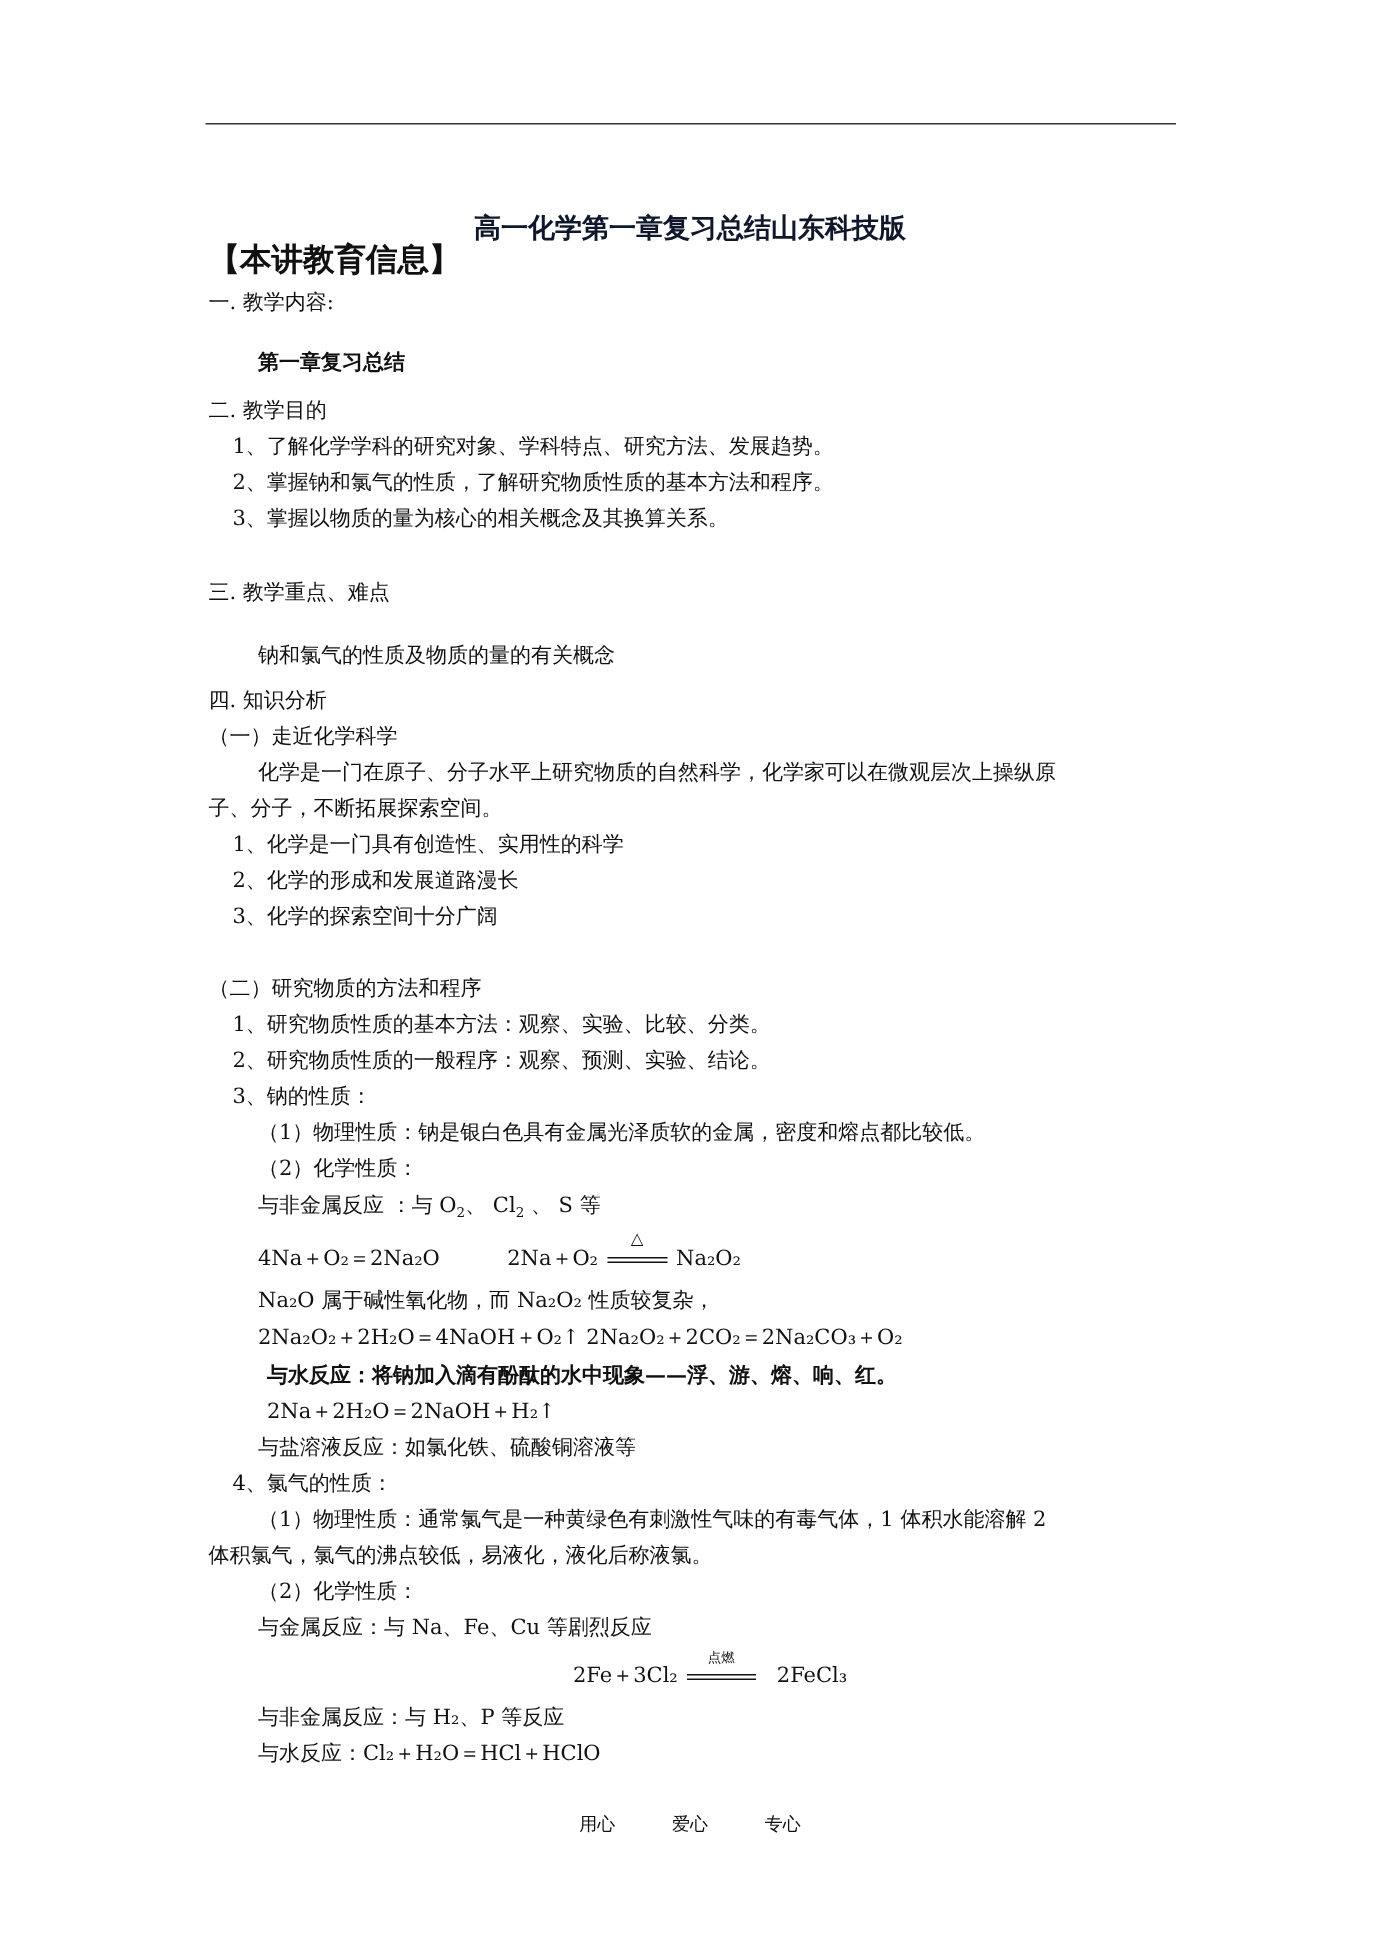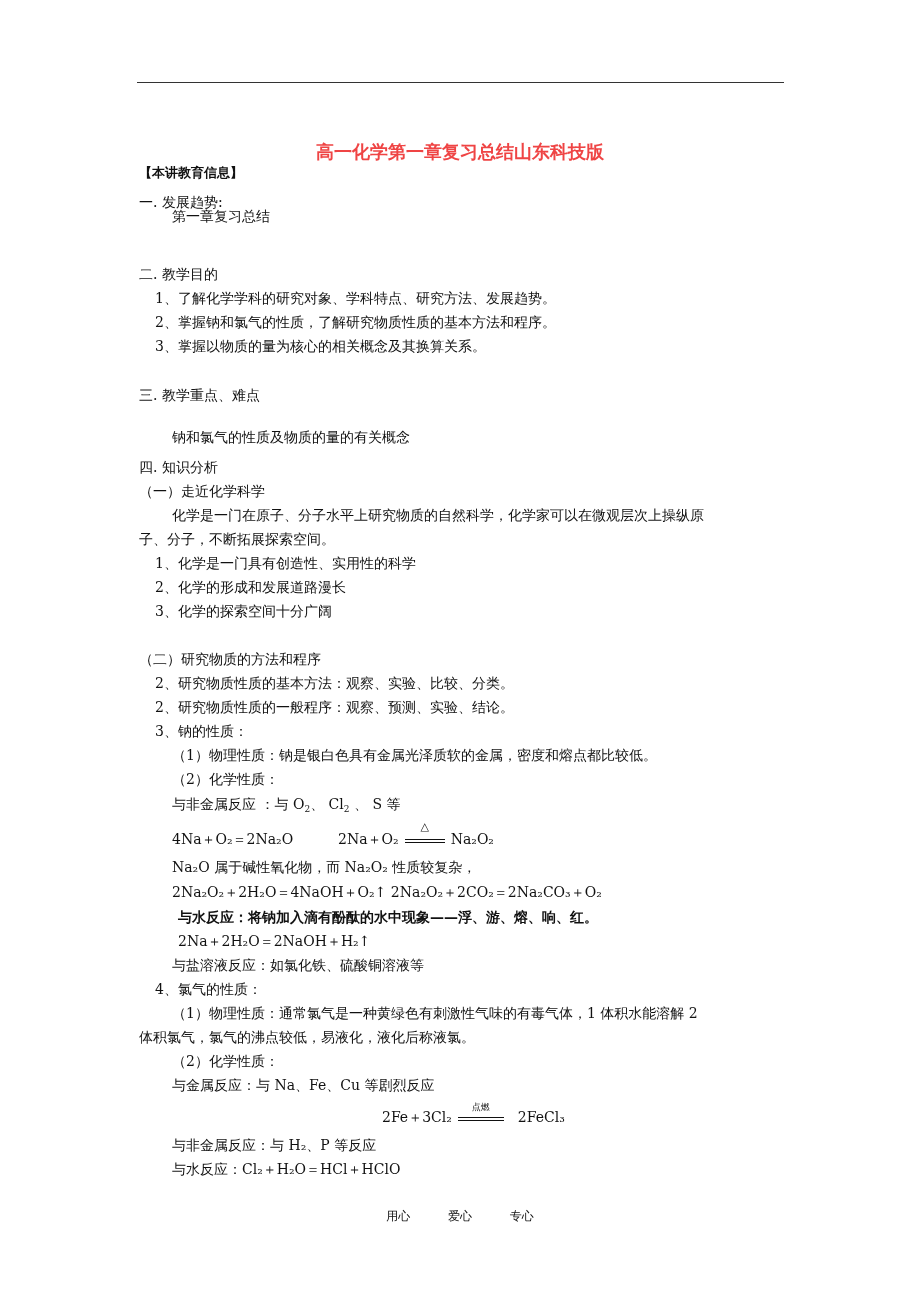--- a/index.html
+++ b/index.html
@@ -3,63 +3,63 @@
   <meta charset="utf-8">
   <style>
     html, body { margin: 0; padding: 0; background: #ffffff; }
     body { width: 920px; height: 1302px; position: relative; overflow: hidden;
            font-family: "DejaVu Serif", "Liberation Serif", serif; color: #111; }
     .rule { position: absolute; left: 137px; top: 82px; width: 647px; height: 0;
             border-top: 1.5px solid #333; }
     .line { position: absolute; font-size: 14px; line-height: 16px; white-space: nowrap; }
     .title { position: absolute; left: 0; width: 920px; top: 140px; text-align: center;
              font-family: "DejaVu Sans", "Liberation Sans", sans-serif;
-             color: #ef4444; font-size: 18px; font-weight: bold; }
-    .bold { font-family: "DejaVu Sans", "Liberation Sans", sans-serif; font-weight: bold; font-size: 13px; }
+             color: #0f172a; font-size: 18px; font-weight: bold; }
+    .bold { font-family: "DejaVu Sans", "Liberation Sans", sans-serif; font-weight: bold; font-size: 21px; }
     sub { font-size: 9px; vertical-align: -3px; line-height: 0; }
     .eq-over { position: relative; display: inline-block; width: 40px; height: 16px; margin: 0 6px; vertical-align: middle; }
     .eq-over .bar1, .eq-over .bar2 { position: absolute; left: 0; right: 0; height: 0; border-top: 1px solid #111; }
     .eq-over .bar1 { top: 7px; }
     .eq-over .bar2 { top: 10px; }
     .eq-over .cond { position: absolute; left: 0; right: 0; top: -11px; text-align: center; font-size: 11px; line-height: 12px; }
     .eq-over.wide { width: 46px; }
     .eq-over.wide .cond { font-size: 9px; top: -9px; }
     .footer { position: absolute; top: 1208px; left: 0; width: 920px; text-align: center; font-size: 12px; }
     .footer span { margin: 0 17px; }
   </style>
 </head>
 <body>
 
 <div>
   <div class="rule"></div>
 
   <div class="title">高一化学第一章复习总结山东科技版</div>
   <div class="line bold" style="left:139px;top:165px;">【本讲教育信息】</div>
 
-  <div class="line" style="left:139px;top:194px;">一. 发展趋势:</div>
-  <div class="line" style="left:172px;top:208px;">第一章复习总结</div>
+  <div class="line" style="left:139px;top:194px;">一. 教学内容:</div>
+  <div class="line" style="left:172px;top:234px;font-weight:bold;">第一章复习总结</div>
 
   <div class="line" style="left:139px;top:266px;">二. 教学目的</div>
   <div class="line" style="left:155px;top:290px;">1、了解化学学科的研究对象、学科特点、研究方法、发展趋势。</div>
   <div class="line" style="left:155px;top:314px;">2、掌握钠和氯气的性质，了解研究物质性质的基本方法和程序。</div>
   <div class="line" style="left:155px;top:338px;">3、掌握以物质的量为核心的相关概念及其换算关系。</div>
 
   <div class="line" style="left:139px;top:387px;">三. 教学重点、难点</div>
   <div class="line" style="left:172px;top:429px;">钠和氯气的性质及物质的量的有关概念</div>
 
   <div class="line" style="left:139px;top:459px;">四. 知识分析</div>
   <div class="line" style="left:139px;top:483px;">（一）走近化学科学</div>
   <div class="line" style="left:172px;top:507px;">化学是一门在原子、分子水平上研究物质的自然科学，化学家可以在微观层次上操纵原</div>
   <div class="line" style="left:139px;top:531px;">子、分子，不断拓展探索空间。</div>
   <div class="line" style="left:155px;top:555px;">1、化学是一门具有创造性、实用性的科学</div>
   <div class="line" style="left:155px;top:579px;">2、化学的形成和发展道路漫长</div>
   <div class="line" style="left:155px;top:603px;">3、化学的探索空间十分广阔</div>
 
   <div class="line" style="left:139px;top:651px;">（二）研究物质的方法和程序</div>
-  <div class="line" style="left:155px;top:675px;">2、研究物质性质的基本方法：观察、实验、比较、分类。</div>
+  <div class="line" style="left:155px;top:675px;">1、研究物质性质的基本方法：观察、实验、比较、分类。</div>
   <div class="line" style="left:155px;top:699px;">2、研究物质性质的一般程序：观察、预测、实验、结论。</div>
   <div class="line" style="left:155px;top:723px;">3、钠的性质：</div>
   <div class="line" style="left:172px;top:747px;">（1）物理性质：钠是银白色具有金属光泽质软的金属，密度和熔点都比较低。</div>
   <div class="line" style="left:172px;top:771px;">（2）化学性质：</div>
 
   <div class="line" style="left:172px;top:796px;">
     <span>与非金属反应 ：与 O</span><sub>2</sub><span>、 Cl</span><sub>2</sub><span> 、 S 等</span>
   </div>
 
   <div class="line" style="left:172px;top:831px;">

